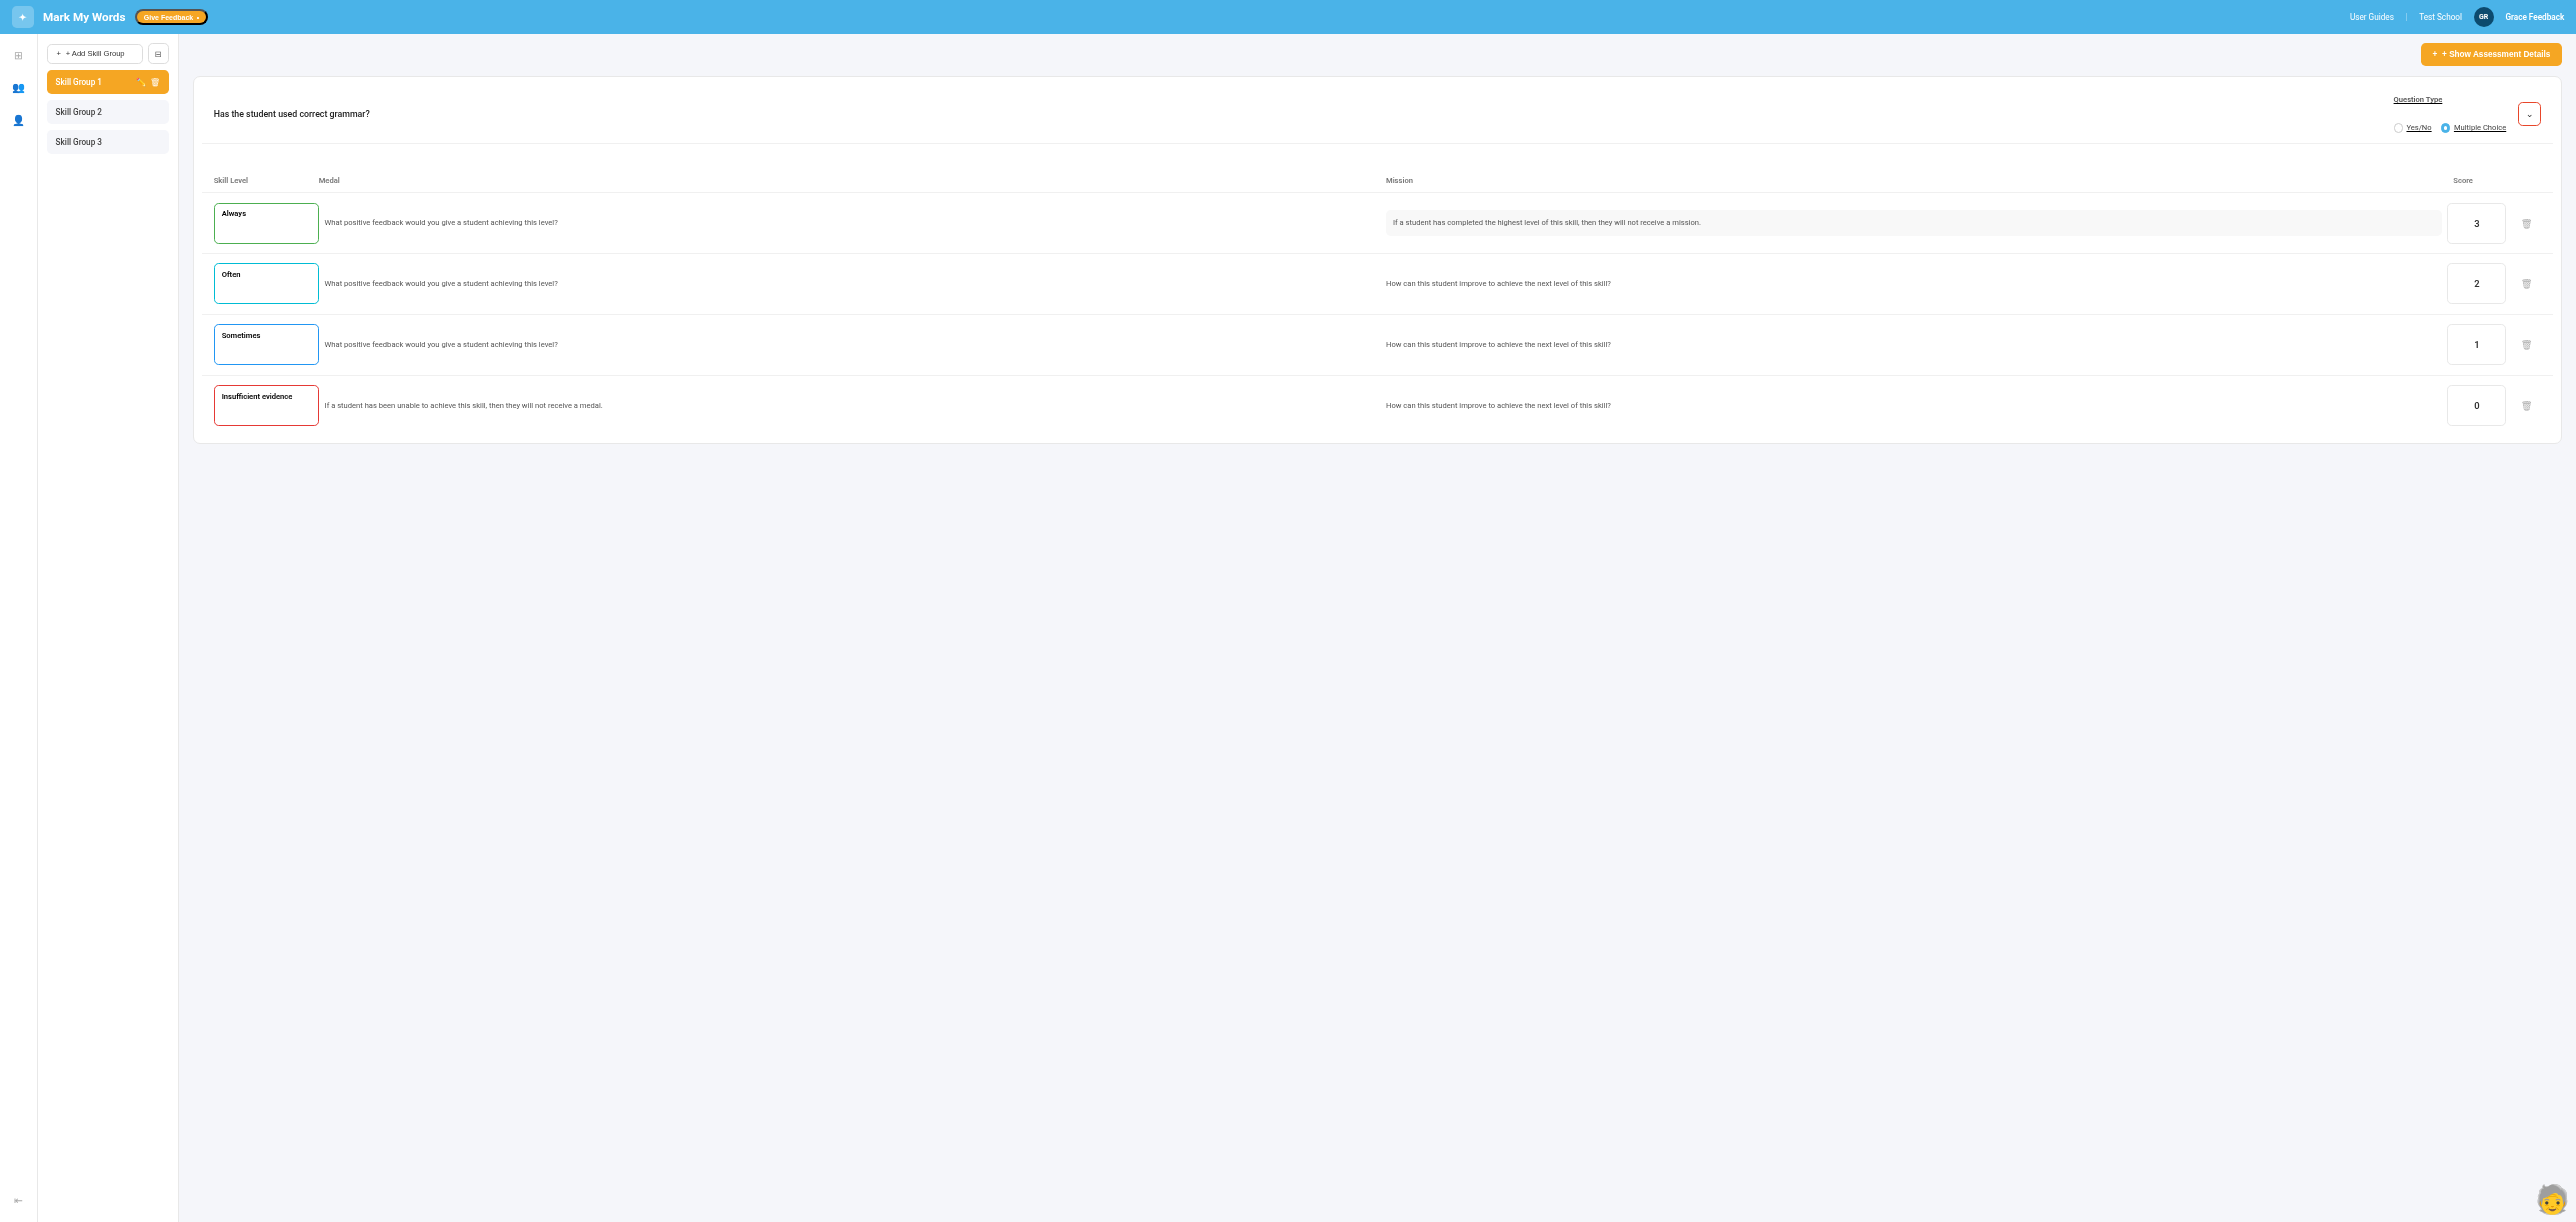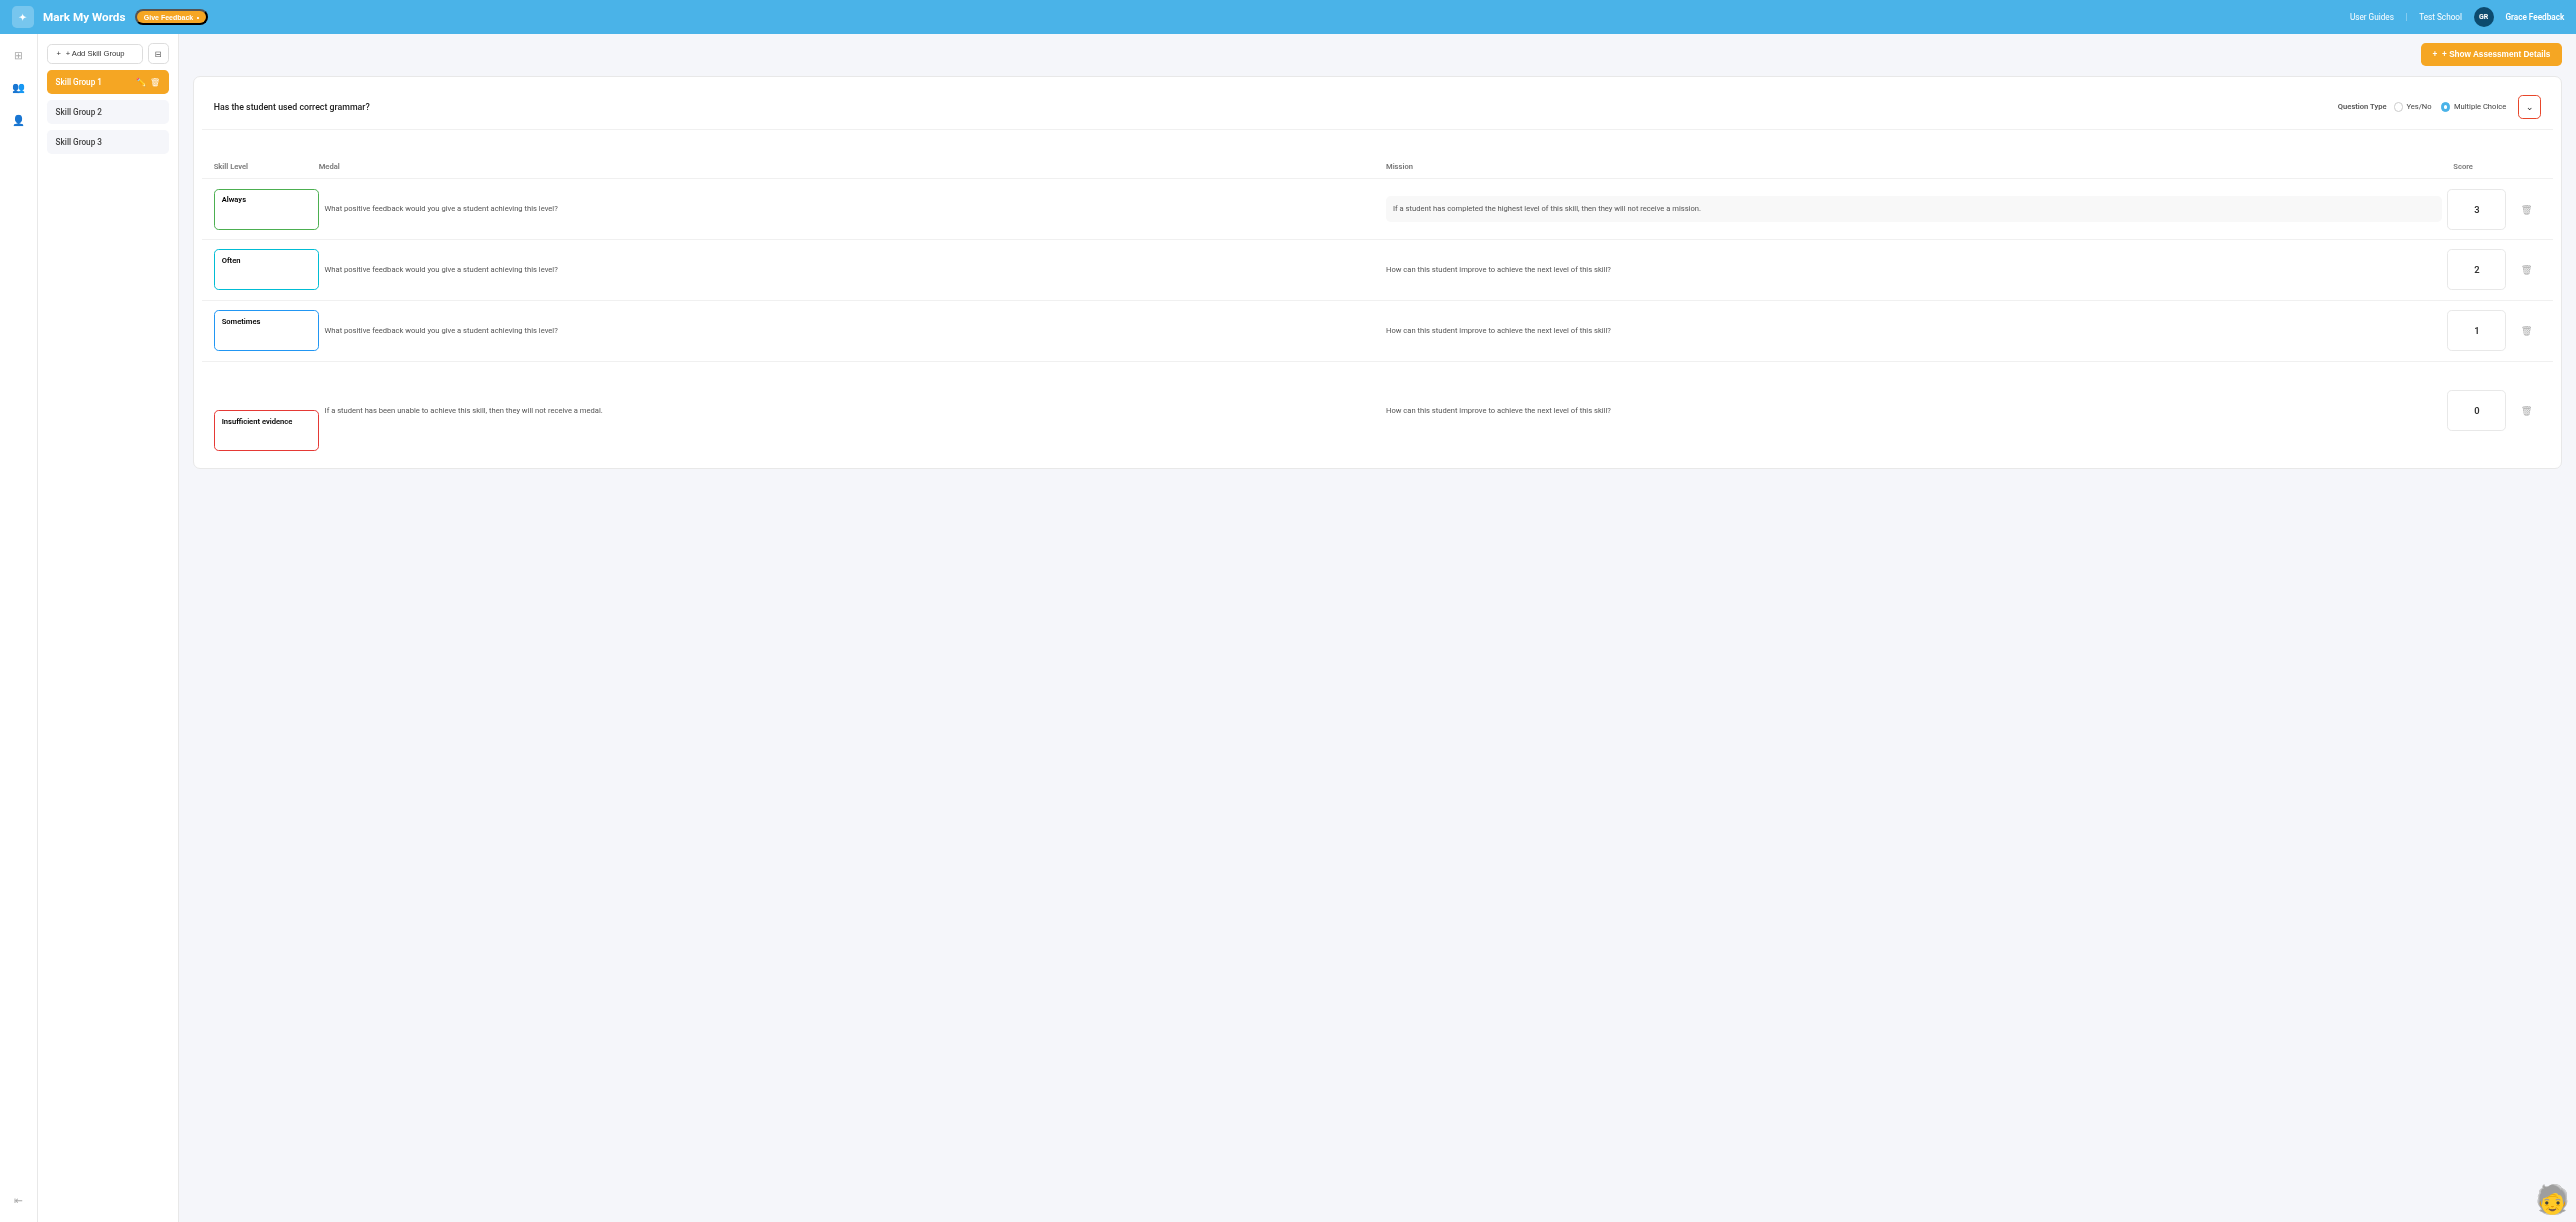--- a/index.html
+++ b/index.html
@@ -201,22 +201,23 @@
 
     .question-text {
       flex: 1;
       font-size: 8.8px;
       font-weight: 500;
       color: #222;
     }
 
     .question-type-section {
       display: flex;
-      flex-direction: row;
-      gap: 7px;
+      flex-direction: column;
+      gap: 19px;
+      text-decoration: underline;
     }
 
     .question-type-label {
       font-size: 7.6px;
       color: #555;
       font-weight: 600;
     }
 
     .radio-group {
       display: flex;
@@ -301,21 +302,21 @@
       font-size: 7.6px;
       font-weight: 600;
       min-height: 41px;
       display: flex;
       align-items: flex-start;
     }
 
     .skill-level-box.green { border-color: #4caf50; }
     .skill-level-box.cyan { border-color: #00bcd4; }
     .skill-level-box.blue { border-color: #2196f3; }
-    .skill-level-box.red { border-color: #e53935; margin-top: 39px; }
+    .skill-level-box.red { border-color: #e53935; }
 
     .cell-text {
       font-size: 7.6px;
       color: #555;
       line-height: 1.5;
     }
 
     .mission-box {
       background: #f8f8f8;
       border-radius: 4.7px;

